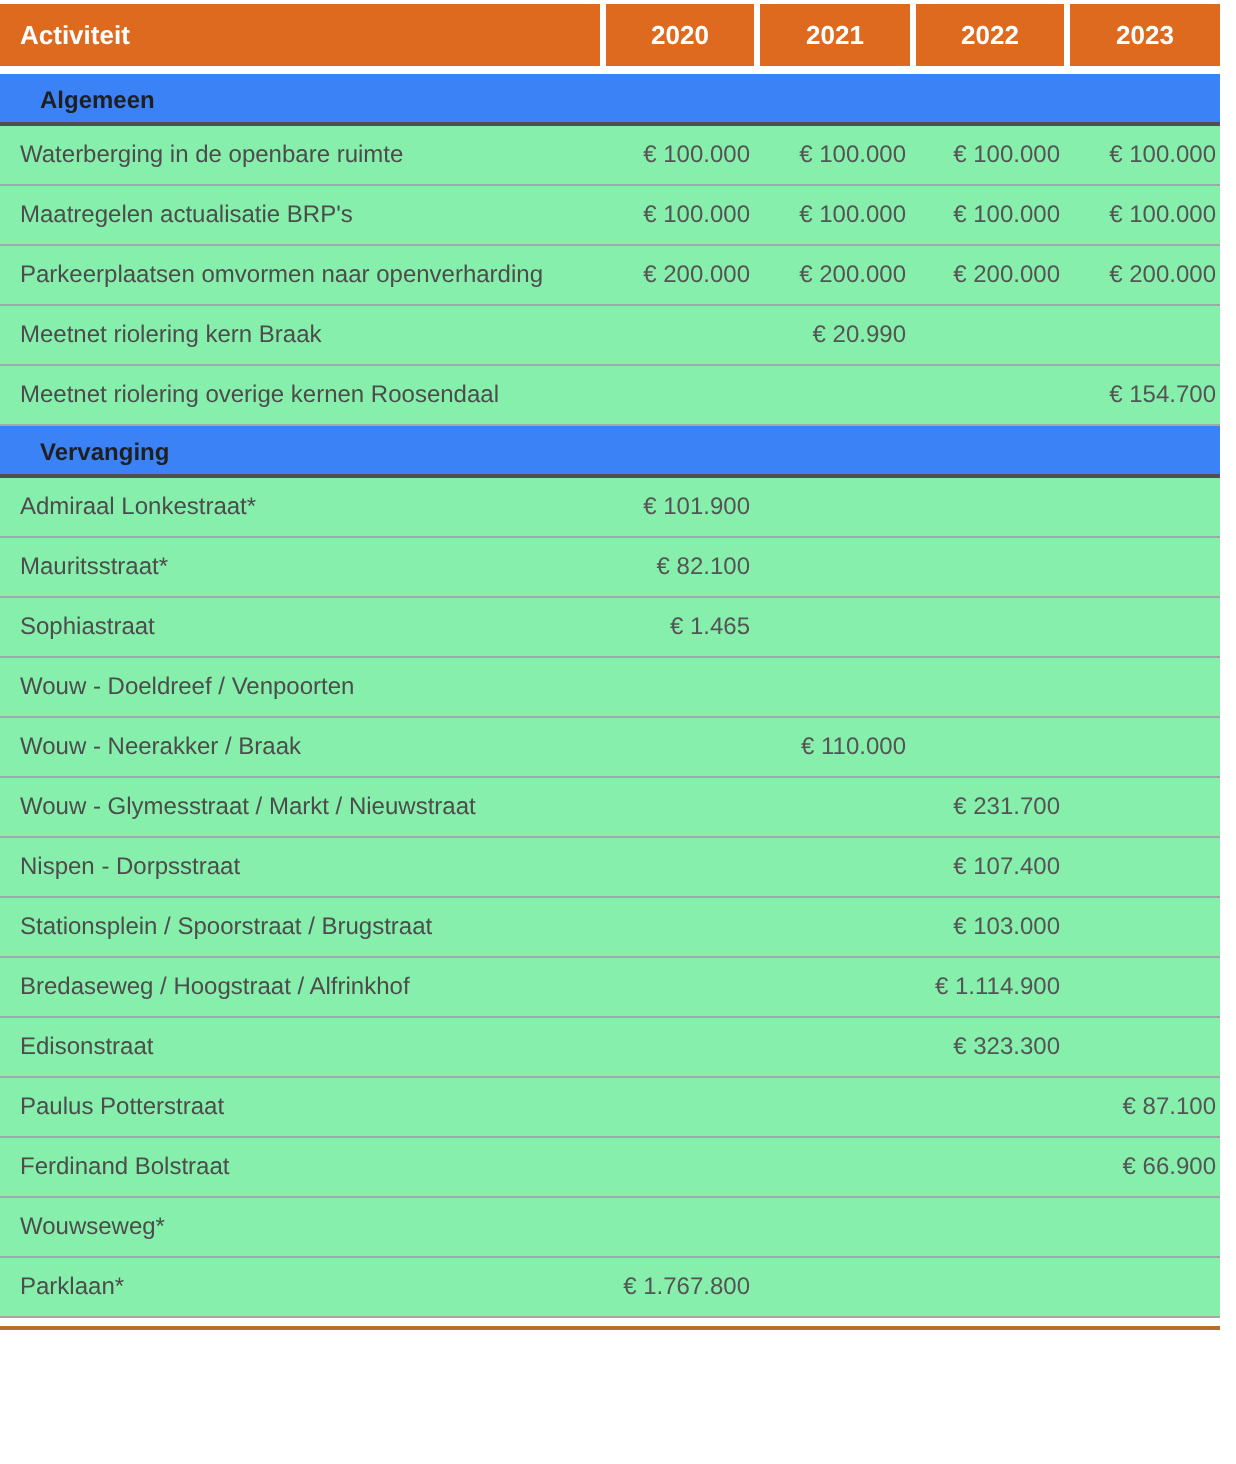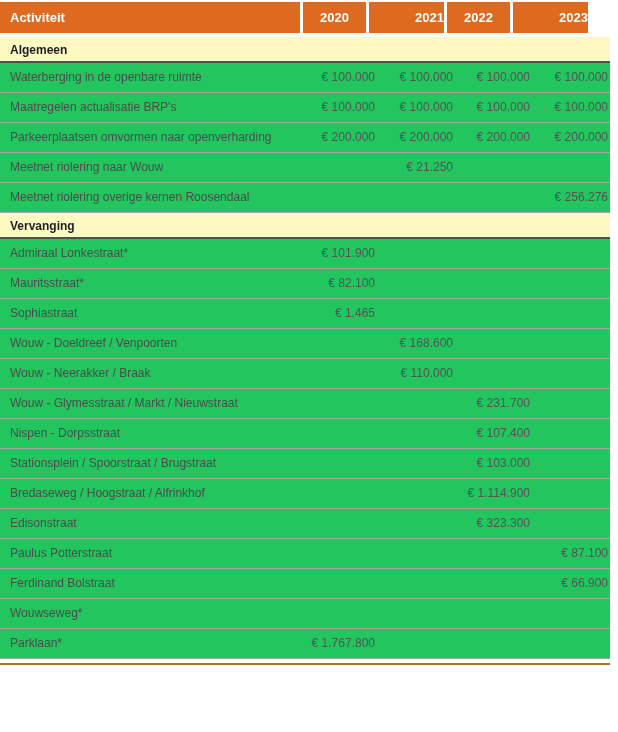--- a/index.html
+++ b/index.html
@@ -11,35 +11,35 @@
   .table-wrap { width: 610px; padding-top: 2px; }
 
   
   .hdr { display: flex; height: 31px; }
   .hdr-cell {
     background: #de6a20; color: #ffffff; font-weight: bold;
     font-size: 13px; line-height: 31px;
   }
   .hdr-activity { width: 300px; padding-left: 10px; box-sizing: border-box; }
   .hdr-year { text-align: center; margin-left: 3px; }
-  .hdr-year.w74 { width: 63px; }
-  .hdr-year.w75 { width: 75px; text-align: right; }
+  .hdr-year.w74 { width: 74px; }
+  .hdr-year.w75 { width: 75px; }
   .hdr-gap { height: 4px; }
 
   
   .section-row {
-    height: 26px; background: #fef9c3; border-bottom: 2px solid #4f4f4f;
+    height: 26px; background: #3b82f6; border-bottom: 2px solid #4f4f4f;
     font-weight: bold; font-size: 12px; color: #1f1f1f;
-    line-height: 26px; padding-left: 10px; box-sizing: border-box;
+    line-height: 26px; padding-left: 20px; box-sizing: border-box;
   }
 
   
   .data-row {
     display: flex; height: 29px; border-bottom: 1px solid #a6a6a6;
-    font-size: 12px; line-height: 29px; background: #22c55e;
+    font-size: 12px; line-height: 29px; background: #86efac;
   }
   .cell-label {
     flex: 1; padding-left: 10px; color: #4c4c4c;
     white-space: nowrap; overflow: hidden; box-sizing: border-box;
   }
   .cell-val {
     text-align: right; color: #545454; box-sizing: border-box;
     padding-right: 2px; white-space: nowrap;
   }
   .cell-val.c0 { width: 77px; }
@@ -80,32 +80,32 @@
         <div class="cell-val c3">€ 100.000</div>
       </div>
       <div class="data-row">
         <div class="cell-label">Parkeerplaatsen omvormen naar openverharding</div>
         <div class="cell-val c0">€ 200.000</div>
         <div class="cell-val c1">€ 200.000</div>
         <div class="cell-val c2">€ 200.000</div>
         <div class="cell-val c3">€ 200.000</div>
       </div>
       <div class="data-row">
-        <div class="cell-label">Meetnet riolering naar Wouw</div>
-        <div class="cell-val c0"></div>
-        <div class="cell-val c1">€ 21.250</div>
+        <div class="cell-label">Meetnet riolering kern Braak</div>
+        <div class="cell-val c0"></div>
+        <div class="cell-val c1">€ 20.990</div>
         <div class="cell-val c2"></div>
         <div class="cell-val c3"></div>
       </div>
       <div class="data-row">
         <div class="cell-label">Meetnet riolering overige kernen Roosendaal</div>
         <div class="cell-val c0"></div>
         <div class="cell-val c1"></div>
         <div class="cell-val c2"></div>
-        <div class="cell-val c3">€ 256.276</div>
+        <div class="cell-val c3">€ 154.700</div>
       </div>
       <div class="section-row">Vervanging</div>
       <div class="data-row">
         <div class="cell-label">Admiraal Lonkestraat*</div>
         <div class="cell-val c0">€ 101.900</div>
         <div class="cell-val c1"></div>
         <div class="cell-val c2"></div>
         <div class="cell-val c3"></div>
       </div>
       <div class="data-row">
@@ -118,21 +118,20 @@
       <div class="data-row">
         <div class="cell-label">Sophiastraat</div>
         <div class="cell-val c0">€ 1.465</div>
         <div class="cell-val c1"></div>
         <div class="cell-val c2"></div>
         <div class="cell-val c3"></div>
       </div>
       <div class="data-row">
         <div class="cell-label">Wouw - Doeldreef / Venpoorten</div>
         <div class="cell-val c0"></div>
-        <div class="cell-val c1">€ 168.600</div>
         <div class="cell-val c2"></div>
         <div class="cell-val c3"></div>
       </div>
       <div class="data-row">
         <div class="cell-label">Wouw - Neerakker / Braak</div>
         <div class="cell-val c0"></div>
         <div class="cell-val c1">€ 110.000</div>
         <div class="cell-val c2"></div>
         <div class="cell-val c3"></div>
       </div>

